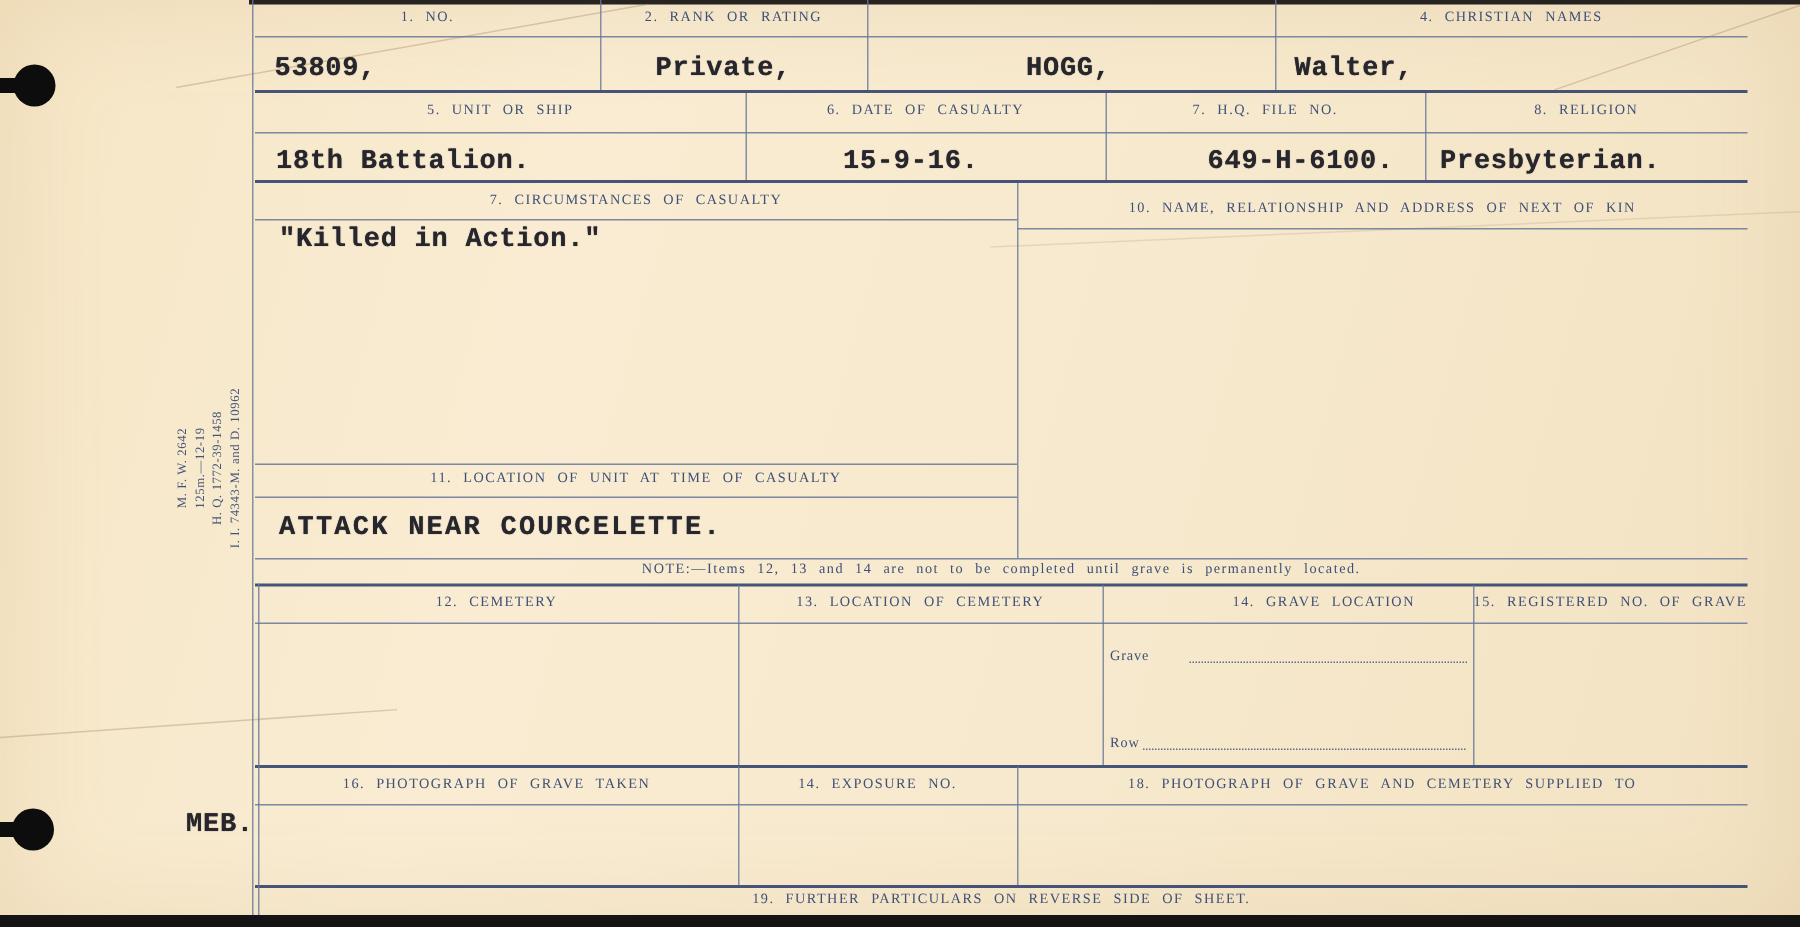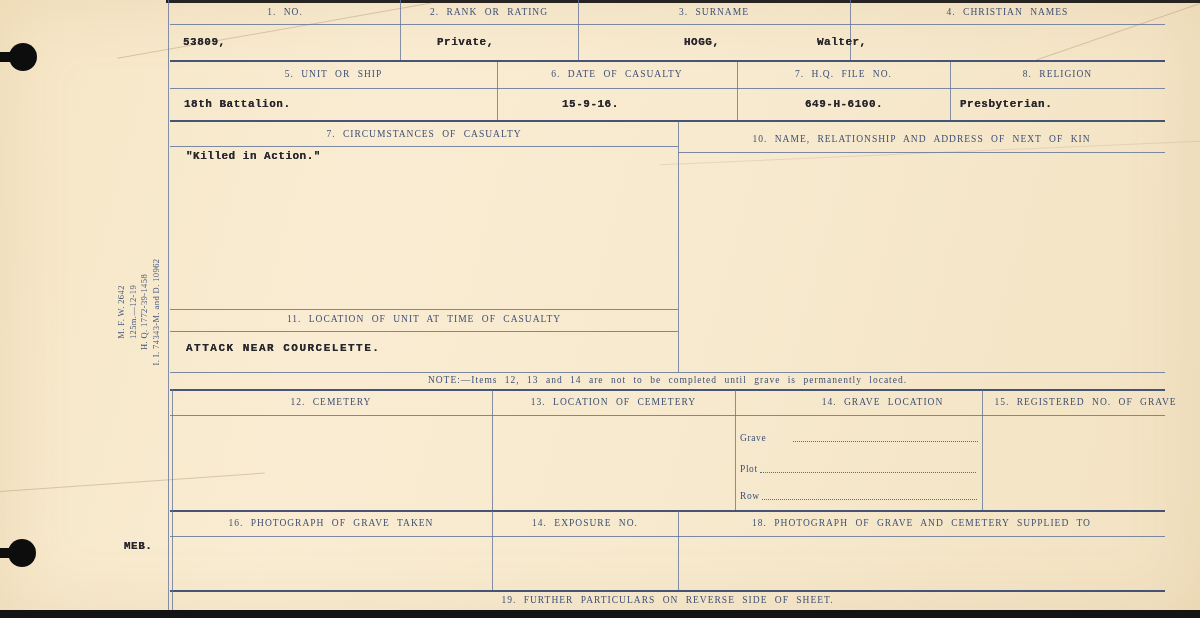--- a/index.html
+++ b/index.html
@@ -6,21 +6,21 @@
   .page{position:relative;width:1200px;height:618px;overflow:hidden;
     background:linear-gradient(105deg,#f6e6c6 0%,#f9ecd2 30%,#f7e9cd 62%,#f2e2c2 100%);
     box-shadow:inset 0 0 70px rgba(190,150,95,.18);
     font-family:"Liberation Serif",serif;}
   .hline{position:absolute;height:1px;background:#66779a;opacity:.85;}
   .hline.heavy{height:2px;background:#3b4c72;opacity:.95;}
   .vline{position:absolute;width:1px;background:#66779a;opacity:.8;}
   .lbl{position:absolute;color:#3e5077;font-size:9.5px;letter-spacing:1px;word-spacing:4px;
     text-align:center;white-space:nowrap;line-height:13px;}
   .typed{position:absolute;font-family:"Liberation Mono","DejaVu Sans Mono",monospace;
-    color:#26262c;font-size:11px;font-weight:700;letter-spacing:.5px;white-space:nowrap;
+    color:#26262c;font-size:18px;font-weight:700;letter-spacing:.5px;white-space:nowrap;
     text-shadow:0 0 .6px rgba(25,25,35,.85);}
   .dotrow{position:absolute;display:flex;align-items:flex-end;height:16px;}
   .dotrow .sub{color:#3e5077;font-size:9.5px;letter-spacing:.6px;line-height:11px;}
   .dotrow .dots{flex:1;border-bottom:1px dotted #5b6c8e;margin:0 0 2px 2px;height:1px;}
   .punch{position:absolute;background:#0d0d0d;border-radius:50%;width:28px;height:28px;}
   .stub{position:absolute;background:#0d0d0d;height:10px;}
   .stamp{position:absolute;left:70px;top:288px;width:140px;height:48px;
     transform:rotate(-90deg);color:#44557a;font-size:8.5px;line-height:11.5px;
     text-align:center;letter-spacing:.4px;white-space:nowrap;}
   .crease{position:absolute;height:1px;background:rgba(150,118,85,.32);}
@@ -70,56 +70,51 @@
   <div class="vline" style="left:950px;top:62px;height:58px;"></div>
   <div class="vline" style="left:678px;top:122px;height:250px;"></div>
   <div class="vline" style="left:492px;top:390px;height:120px;"></div>
   <div class="vline" style="left:735px;top:390px;height:120px;"></div>
   <div class="vline" style="left:982px;top:390px;height:120px;"></div>
   <div class="vline" style="left:492px;top:511px;height:79px;"></div>
   <div class="vline" style="left:678px;top:511px;height:79px;"></div>
 
   <div class="lbl" style="left:170px;width:230px;top:6px;">1. NO.</div>
   <div class="lbl" style="left:400px;width:178px;top:6px;">2. RANK OR RATING</div>
-  <div class="lbl" style="left:578px;width:272px;top:6px;">3. SURNAME</div>
   <div class="lbl" style="left:850px;width:315px;top:6px;">4. CHRISTIAN NAMES</div>
   <div class="lbl" style="left:170px;width:327px;top:68px;">5. UNIT OR SHIP</div>
   <div class="lbl" style="left:497px;width:240px;top:68px;">6. DATE OF CASUALTY</div>
   <div class="lbl" style="left:737px;width:213px;top:68px;">7. H.Q. FILE NO.</div>
   <div class="lbl" style="left:950px;width:215px;top:68px;">8. RELIGION</div>
   <div class="lbl" style="left:170px;width:508px;top:128px;">7. CIRCUMSTANCES OF CASUALTY</div>
   <div class="lbl" style="left:678px;width:487px;top:133px;">10. NAME, RELATIONSHIP AND ADDRESS OF NEXT OF KIN</div>
   <div class="lbl" style="left:170px;width:508px;top:313px;">11. LOCATION OF UNIT AT TIME OF CASUALTY</div>
   <div class="lbl" style="left:170px;width:995px;top:374px;">NOTE:—Items 12, 13 and 14 are not to be completed until grave is permanently located.</div>
   <div class="lbl" style="left:170px;width:322px;top:396px;">12. CEMETERY</div>
   <div class="lbl" style="left:492px;width:243px;top:396px;">13. LOCATION OF CEMETERY</div>
   <div class="lbl" style="left:735px;width:247px;top:396px;margin-left:24px;">14. GRAVE LOCATION</div>
-  <div class="lbl" style="left:982px;width:183px;top:396px;padding-left:12px;">15. REGISTERED NO. OF GRAVE</div>
+  <div class="lbl" style="left:982px;width:183px;top:396px;">15. REGISTERED NO. OF GRAVE</div>
   <div class="lbl" style="left:170px;width:322px;top:517px;">16. PHOTOGRAPH OF GRAVE TAKEN</div>
   <div class="lbl" style="left:492px;width:186px;top:517px;">14. EXPOSURE NO.</div>
   <div class="lbl" style="left:678px;width:487px;top:517px;">18. PHOTOGRAPH OF GRAVE AND CEMETERY SUPPLIED TO</div>
   <div class="lbl" style="left:170px;width:995px;top:594px;">19. FURTHER PARTICULARS ON REVERSE SIDE OF SHEET.</div>
 
   <div class="dotrow" style="left:740px;top:428px;width:238px;gap:25px;">
     <span class="sub">Grave</span>
-      <span class="dots"></span>
-  </div>
-  <div class="dotrow" style="left:740px;top:459px;width:236px;">
-    <span class="sub">Plot</span>
       <span class="dots"></span>
   </div>
   <div class="dotrow" style="left:740px;top:486px;width:237px;">
     <span class="sub">Row</span>
       <span class="dots"></span>
   </div>
 
   <div class="typed" style="left:183px;top:36px;">53809,</div>
   <div class="typed" style="left:437px;top:36px;">Private,</div>
   <div class="typed" style="left:684px;top:36px;">HOGG,</div>
-  <div class="typed" style="left:817px;top:36px;">Walter,</div>
+  <div class="typed" style="left:863px;top:36px;">Walter,</div>
   <div class="typed" style="left:184px;top:98px;">18th Battalion.</div>
   <div class="typed" style="left:562px;top:98px;">15-9-16.</div>
   <div class="typed" style="left:805px;top:98px;">649-H-6100.</div>
   <div class="typed" style="left:960px;top:98px;">Presbyterian.</div>
   <div class="typed" style="left:186px;top:150px;">"Killed in Action."</div>
   <div class="typed" style="left:186px;top:342px;letter-spacing:1.5px;">ATTACK NEAR COURCELETTE.</div>
   <div class="typed" style="left:124px;top:540px;text-align:right;">MEB.</div>
 
   <div class="stamp">
     <div>M. F. W. 2642</div>

